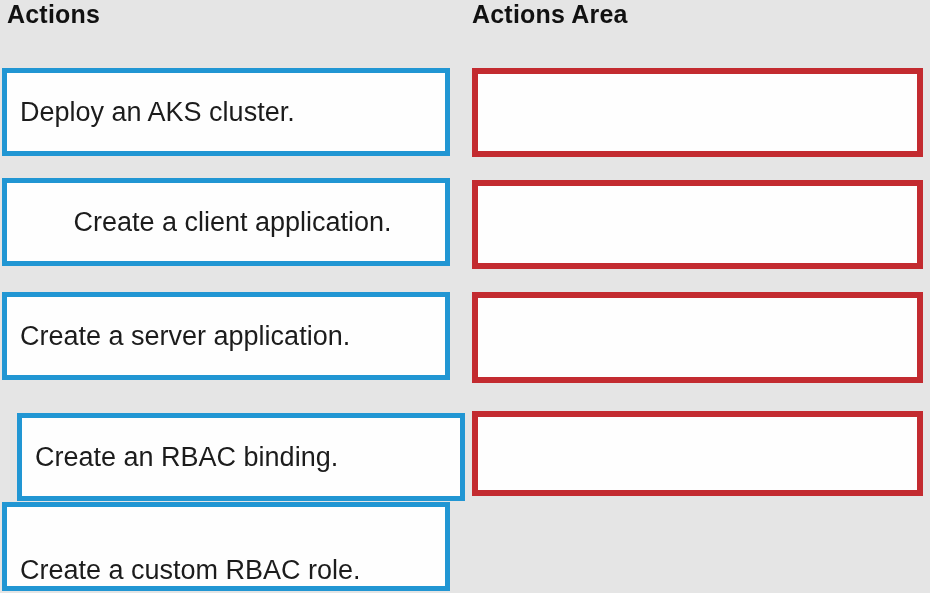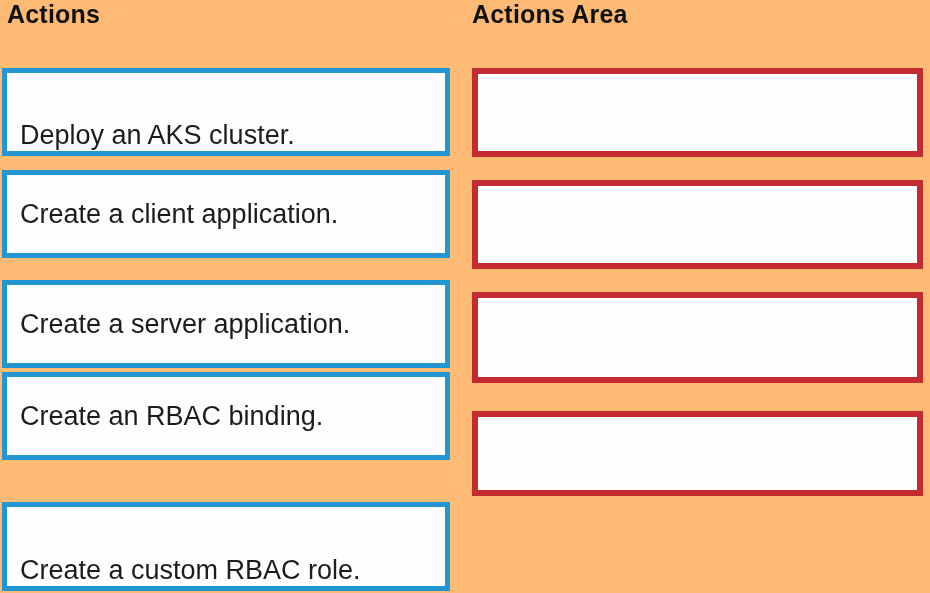--- a/index.html
+++ b/index.html
@@ -4,21 +4,21 @@
 <style>
   html, body {
     margin: 0;
     padding: 0;
     background: #ffffff;
   }
   #screen {
     position: relative;
     width: 930px;
     height: 593px;
-    background: #fdba74;
+    background: #e5e5e5;
     font-family: "Liberation Sans", sans-serif;
     overflow: hidden;
   }
   .col-header {
     position: absolute;
     top: 0;
     font-size: 25px;
     font-weight: 700;
     color: #111111;
     letter-spacing: 0.2px;
@@ -38,24 +38,24 @@
     display: flex;
     align-items: center;
     cursor: grab;
   }
   .action-box .label {
     font-size: 27px;
     color: #1c1c1c;
     padding-left: 13px;
     white-space: nowrap;
   }
-  #action-0 { top: 68px; align-items: flex-end;  }
-  #action-1 { top: 170px; }
-  #action-2 { top: 280px; }
-  #action-3 { top: 372px; }
+  #action-0 { top: 68px;  }
+  #action-1 { top: 178px; justify-content: center; }
+  #action-2 { top: 292px; }
+  #action-3 { top: 413px; margin-left: 15px; }
   #action-4 { top: 502px; height: 89px; align-items: flex-end; }
 
   .answer-slot {
     position: absolute;
     left: 472px;
     width: 451px;
     height: 89px;
     border: 6px solid #c32b30;
     background: #fefefe;
     box-sizing: border-box;

